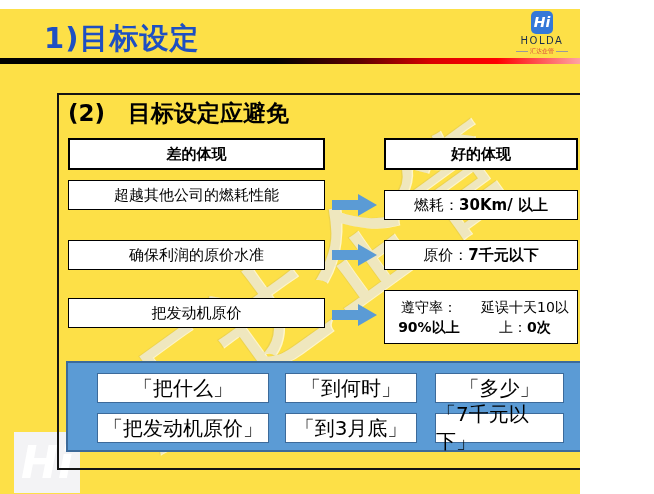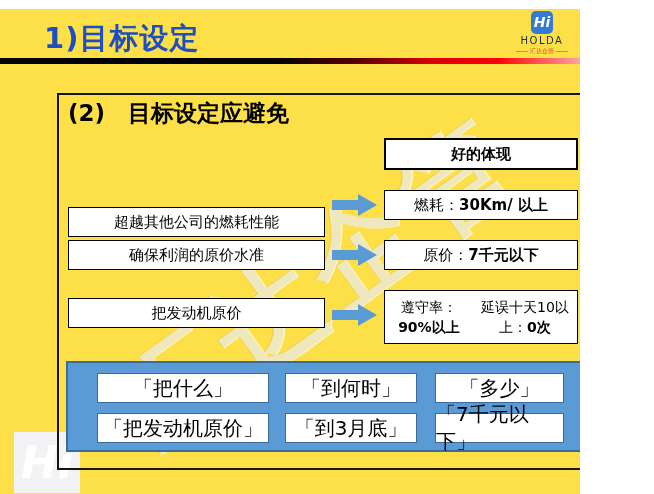--- a/index.html
+++ b/index.html
@@ -33,21 +33,21 @@
 
   .hdr-box { position:absolute; height:32px; border:2px solid #000; background:#fff;
     display:flex; align-items:center; justify-content:center; font-size:15px; font-weight:bold; color:#000; }
   .hdr-bad  { left:68px;  top:129px; width:257px; }
   .hdr-good { left:384px; top:129px; width:194px; }
 
   .row-box { position:absolute; border:1.5px solid #000; background:#fff;
     display:flex; align-items:center; justify-content:center; font-size:15px; color:#000; text-align:center; }
   .lb { left:68px; width:257px; height:30px; }
   .rb { left:384px; width:194px; }
-  .lb1 { top:198px; } .lb2 { top:231px; } .lb3 { top:289px; }
+  .lb1 { top:171px; } .lb2 { top:231px; } .lb3 { top:289px; }
   .rb1 { top:181px; height:30px; } .rb2 { top:231px; height:30px; }
   .rb3 { top:281px; height:54px; flex-direction:row; font-size:14px; line-height:1.45; }
   .rb b, .rb3 b { font-weight:bold; }
 
   .arrow { position:absolute; left:332px; width:46px; height:24px; }
   .ar1 { top:184px; } .ar2 { top:234px; } .ar3 { top:294px; }
 
   
   .blue-panel { position:absolute; left:66px; top:352px; width:519px; height:91px;
     background:#5b9bd5; border:2px solid #3c6a9a; }
@@ -75,20 +75,21 @@
     </div>
   </div>
 
   <div class="wm-corner">Hi</div>
   <div class="wm-diagonal">汇达企管</div>
   <div class="bottom-rule"></div>
 
   <div class="panel"></div>
   <div class="panel-title">(2)　目标设定应避免</div>
 
+  <div class="hdr-box hdr-bad">差的体现</div>
   <div class="hdr-box hdr-good">好的体现</div>
 
   <div class="row-box lb lb1">超越其他公司的燃耗性能</div>
   <svg class="arrow ar1" viewBox="0 0 46 24">
     <path d="M0 7 H26 V1 L45 12 L26 23 V17 H0 Z" fill="#5b9bd5"></path>
   </svg>
   <div class="row-box rb rb1">
     <span><span>燃耗：</span><b>30Km/ 以上</b></span>
   </div>
 

